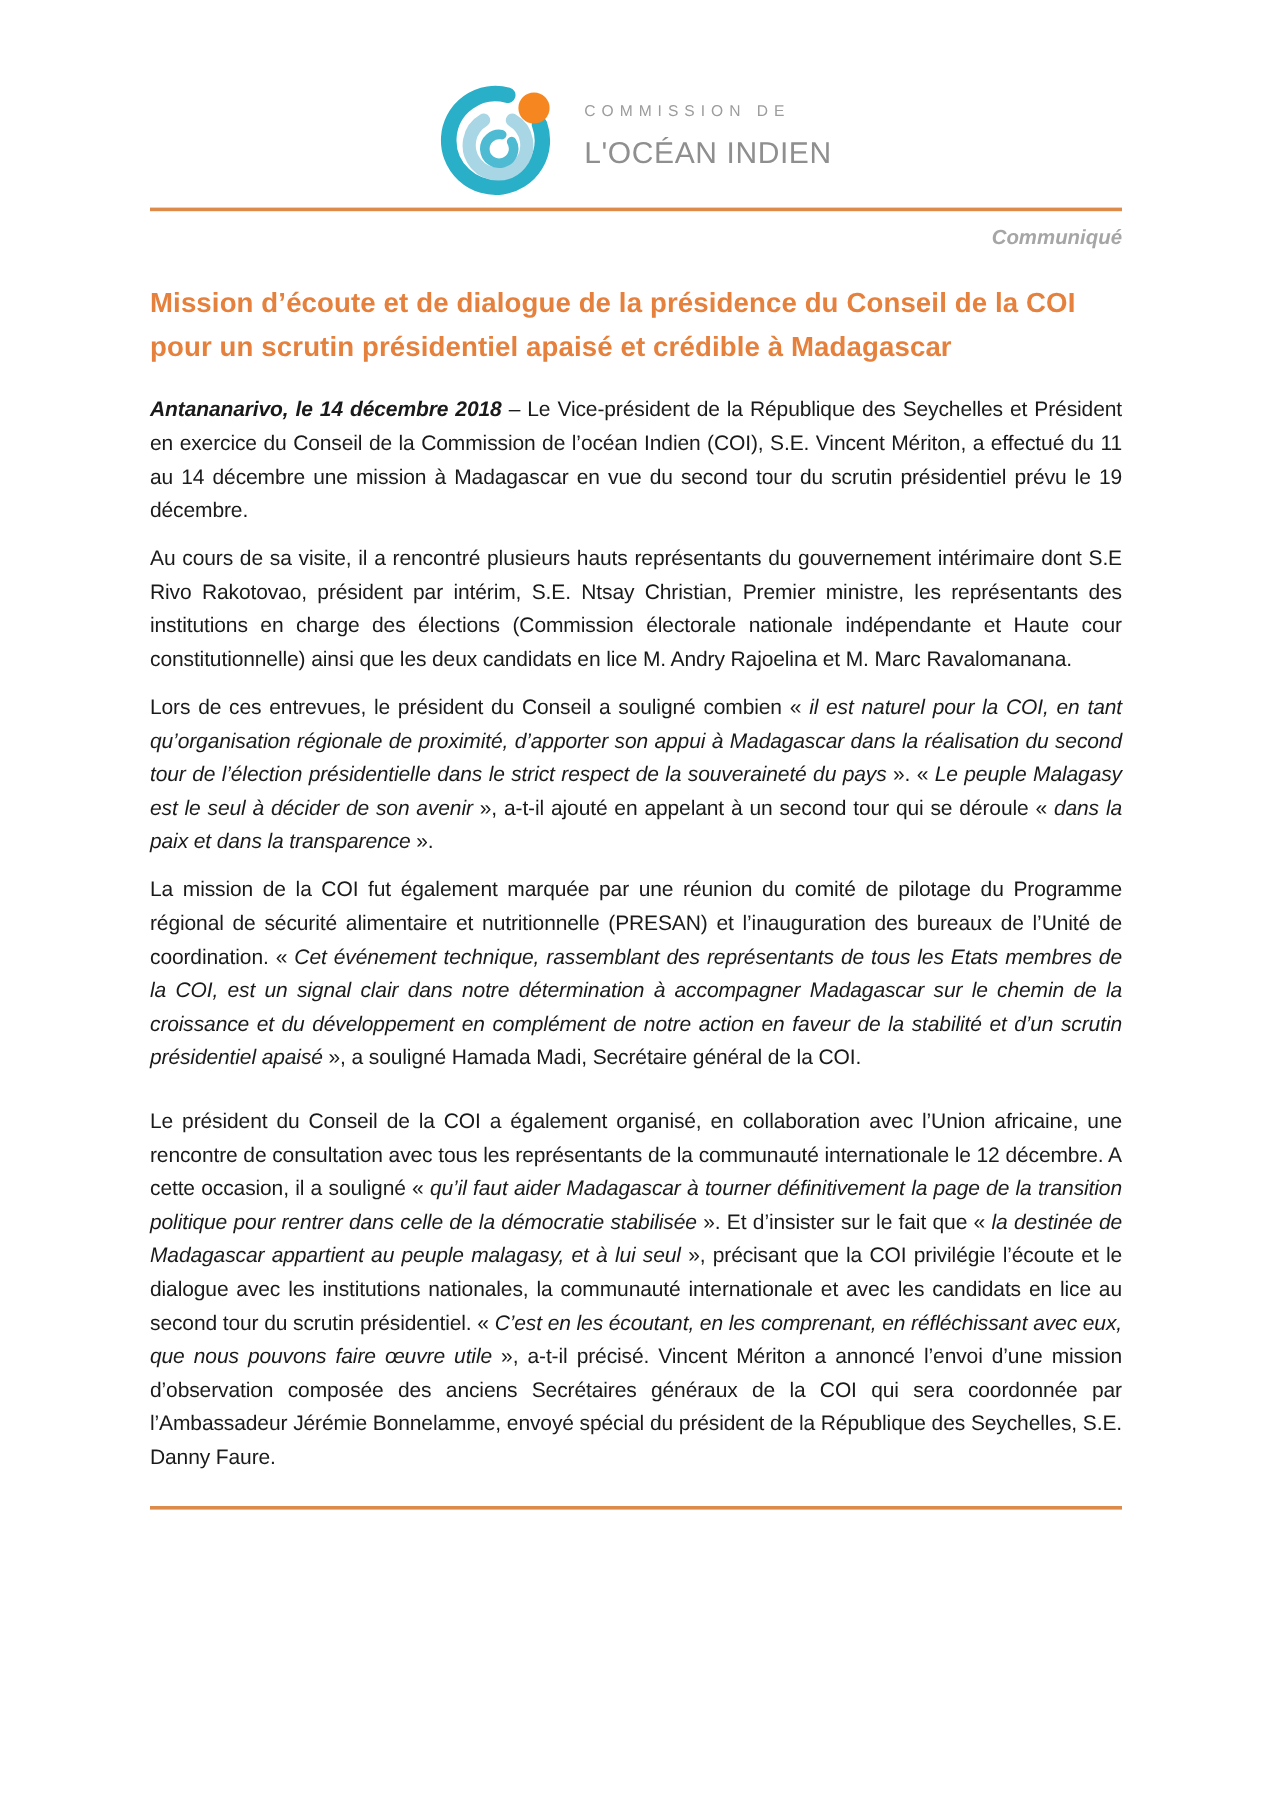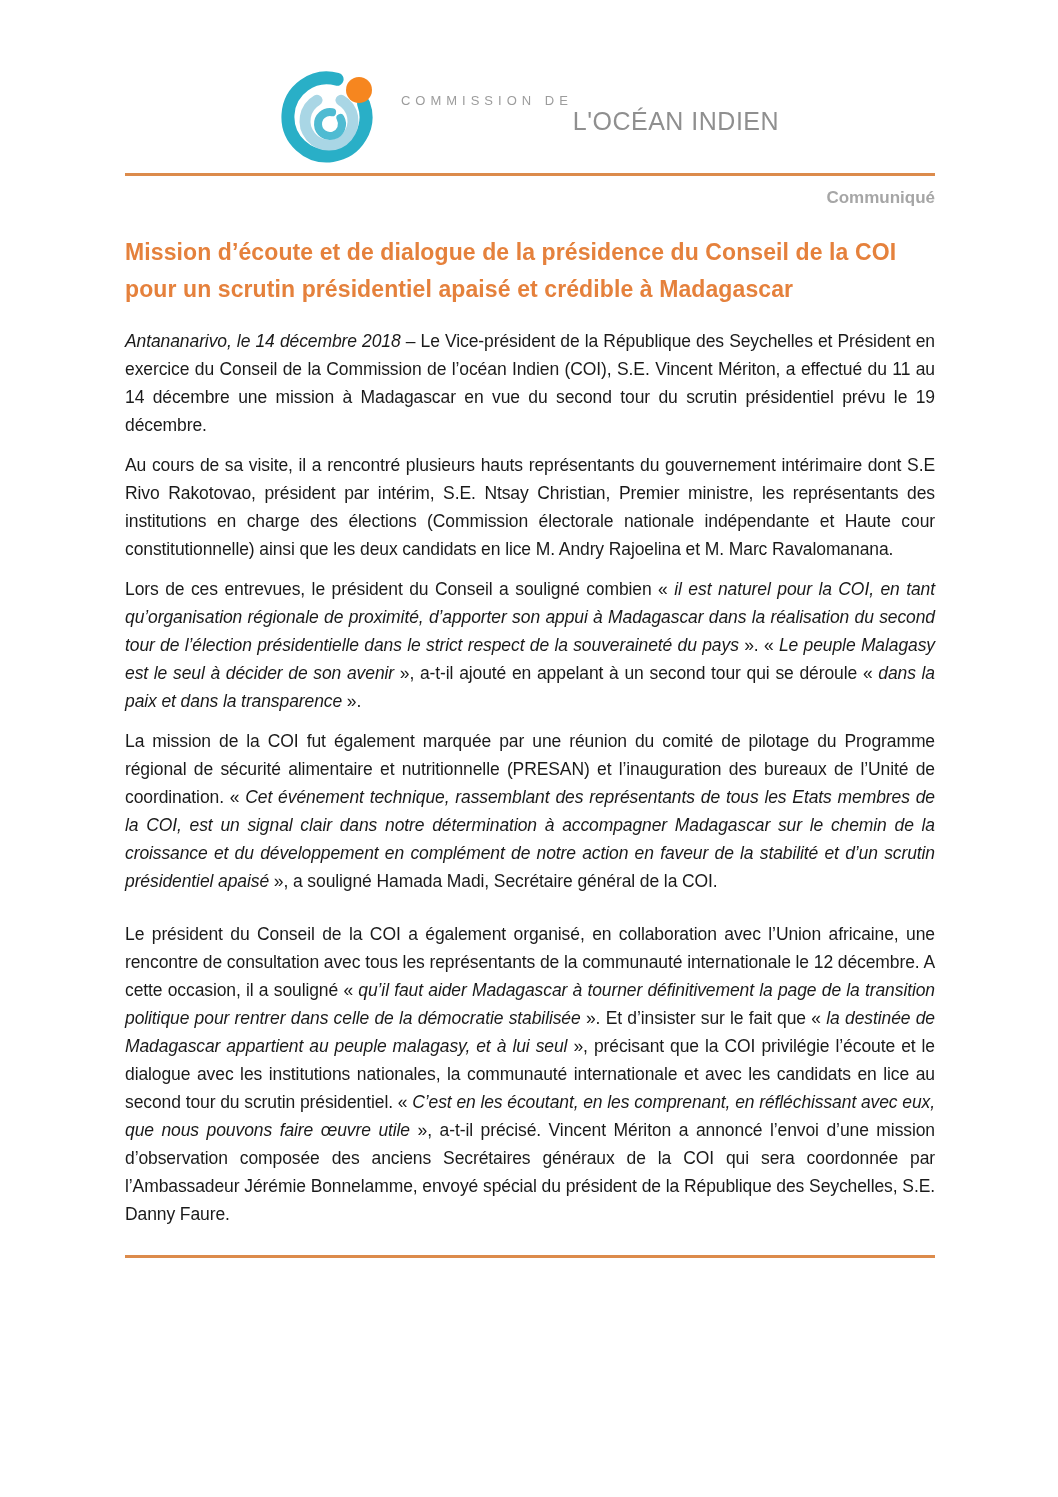--- a/index.html
+++ b/index.html
@@ -40,21 +40,21 @@
     width:100px;height:100px;
     flex:0 0 auto;
   }
   .ring-outer{stroke:var(--logo-teal);}
   .ring-mid{stroke:var(--logo-blue);}
   .ring-inner{stroke:var(--logo-inner);}
   .dot-orange{fill:var(--logo-orange);}
   .logo-text{
     margin-left:20px;
     display:flex;
-    flex-direction:row;
+    flex-direction:column;
     justify-content:center;
   }
   .logo-line1{
     font-size:13px;
     letter-spacing:5px;
     color:var(--logo-gray-light);
     font-weight:400;
   }
   .logo-line2{
     font-size:25px;
@@ -70,20 +70,21 @@
     border:none;
     margin:0;
   }
   .rule-top{margin-top:7px;}
   .rule-bottom{margin-top:27px;}
   
   .doc-type{
     text-align:right;
     font-size:17px;
     font-weight:700;
+    font-style:italic;
     color:var(--muted);
     margin-top:11px;
     line-height:22px;
   }
   
   .title{
     margin:25px 0 0 0;
     font-size:23px;
     font-weight:700;
     color:var(--accent);
@@ -96,21 +97,21 @@
   }
   .para{
     margin:0 0 12px 0;
     font-size:17.5px;
     line-height:28px;
     text-align:justify;
     letter-spacing:-0.1px;
   }
   .para:last-child{margin-bottom:0;margin-top:25px;}
   .para .italic{font-style:italic;}
-  .para .bold-italic{font-weight:400;font-style:italic;}
+  .para .bold-italic{font-weight:700;font-style:italic;}
 </style>
 </head>
 <body>
 
 <div class="content">
 
   <div class="logo-row">
     <svg class="logo-mark" viewBox="0 0 100 100" aria-hidden="true">
 
       <path class="ring-outer" d="M 82.6 39.7 A 39 39 0 1 1 56.1 15.3" fill="none" stroke-width="13" stroke-linecap="round"></path>

